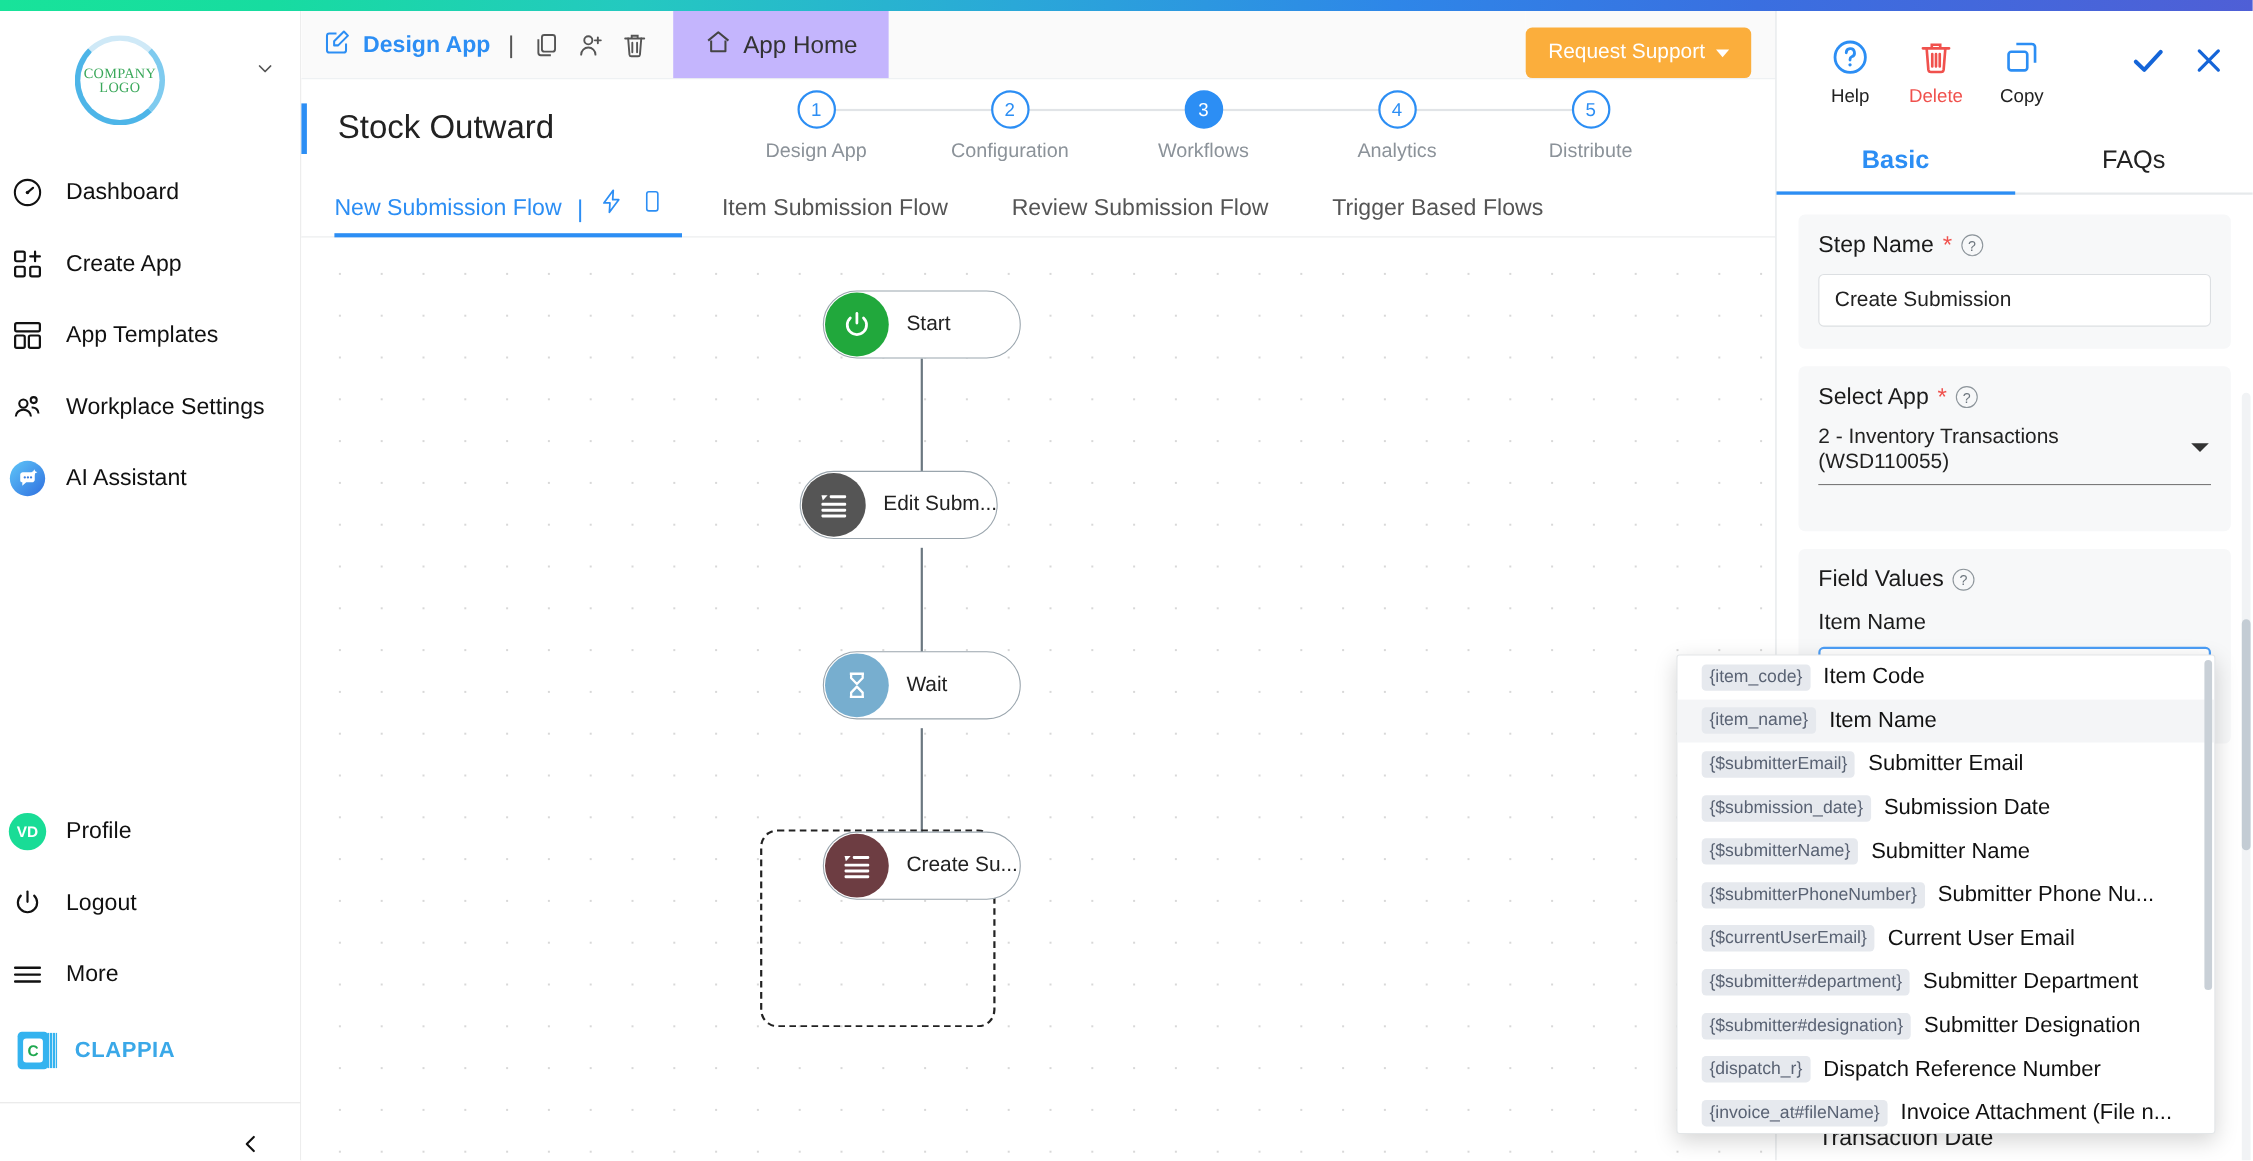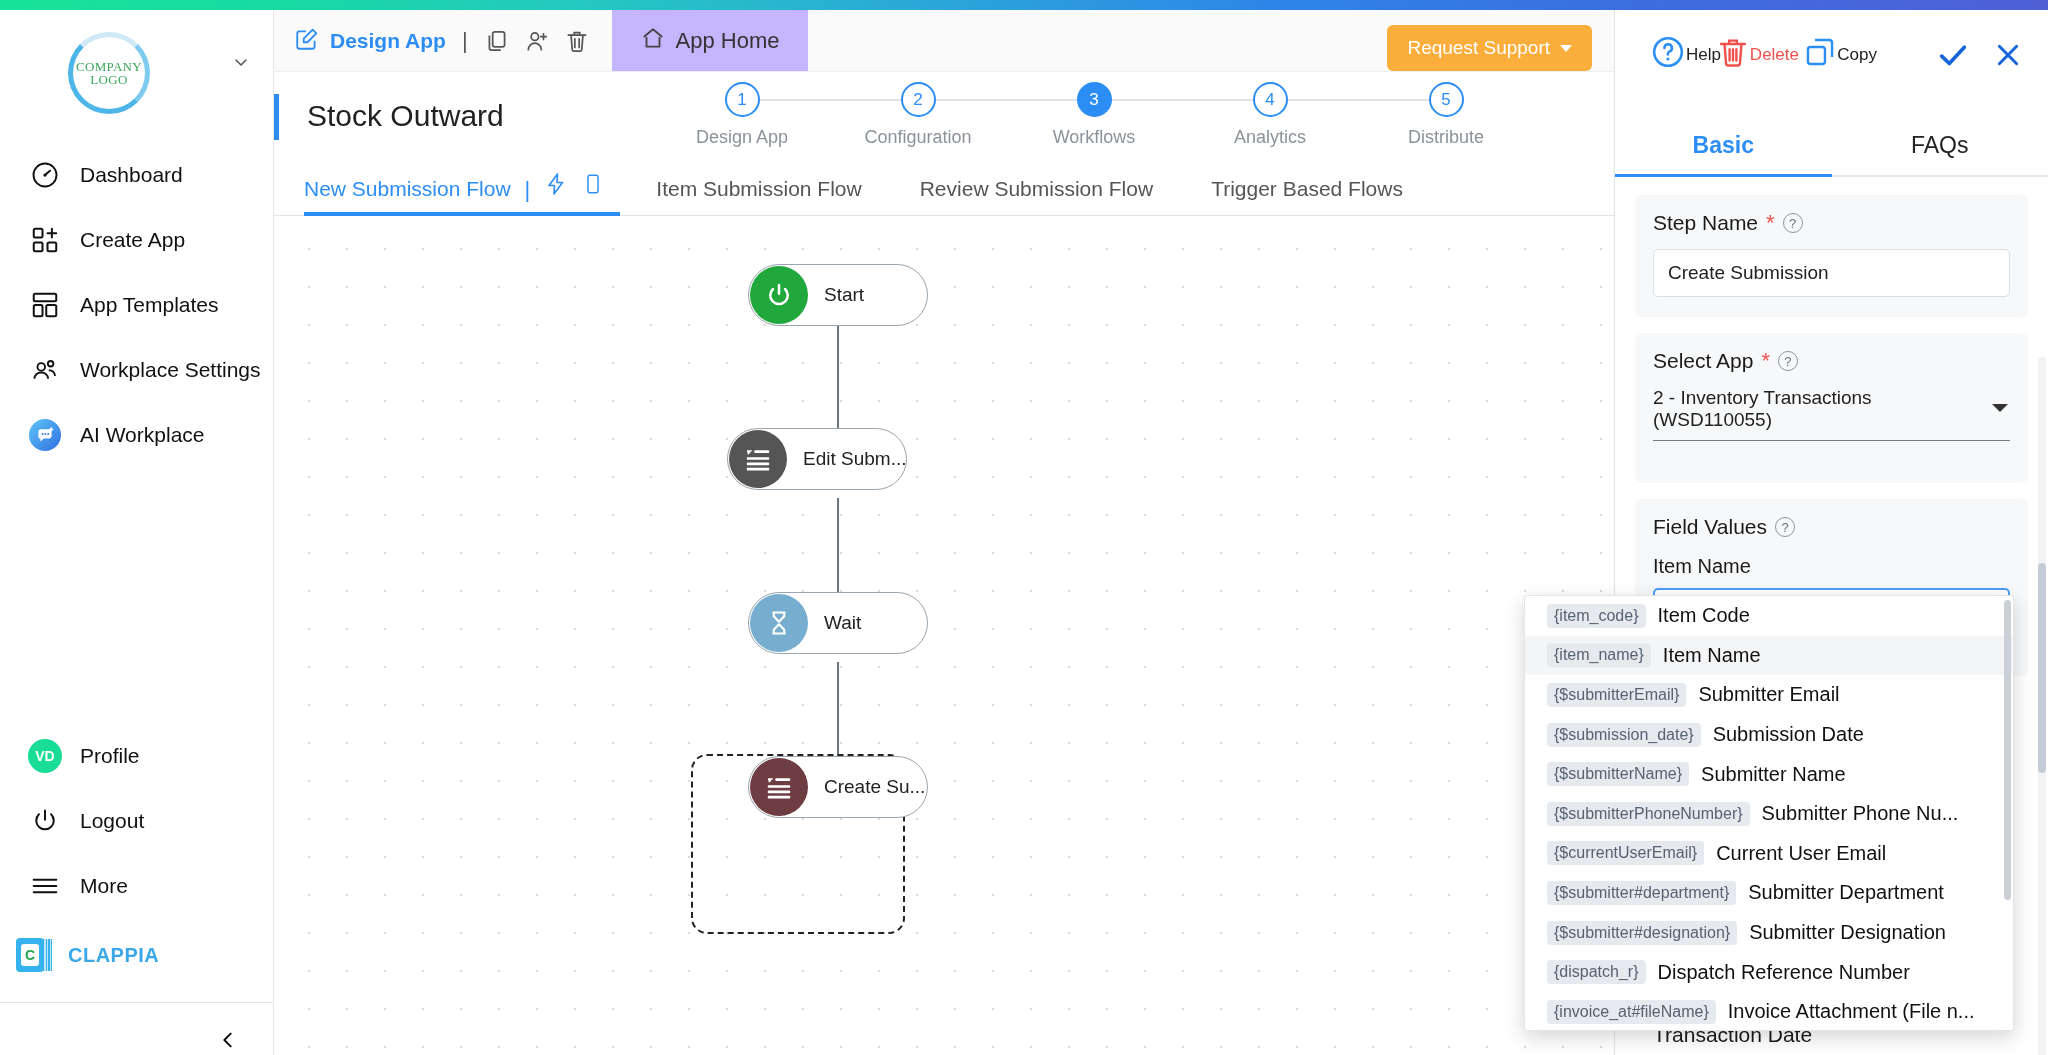--- a/index.html
+++ b/index.html
@@ -38,21 +38,21 @@
     color: #3aa85a; font-size: 13px; line-height: 13px; text-align: center; letter-spacing: .3px;
   }
   .logo-chevron {
     position: absolute; right: 24px; top: 44px; width: 16px; height: 16px;
     color: #666; font-size: 18px; line-height: 16px; cursor: pointer;
   }
 
   .nav { margin-top: 42px; }
   .nav-item {
     display: flex; align-items: center; gap: 18px;
-    height: 65px; padding-left: 28px; cursor: pointer;
+    height: 65px; padding-left: 8px; cursor: pointer;
     color: #111; font-size: 21px;
   }
   .nav-ico { width: 34px; height: 34px; display:flex; align-items:center; justify-content:center; flex: 0 0 34px; }
   .nav-ico svg { display:block; }
 
   .nav-bottom { margin-top: auto; padding-bottom: 10px; }
   .avatar {
     width: 34px; height: 34px; border-radius: 50%;
     background: #19dc96; color: #fff; font-size: 14px; font-weight: 600;
     display: flex; align-items: center; justify-content: center;
@@ -172,21 +172,21 @@
   .selbox {
     position:absolute; border: 2.5px dashed #222; border-radius: 16px;
   }
 
   
   .rpanel {
     position:absolute; right: 0; top: 10px; width: 434px; height: 1045px;
     background:#fff; border-left:1px solid #e0e3e6; display:flex; flex-direction:column;
   }
   .rp-actions { height: 108px; display:flex; align-items:flex-start; padding: 22px 24px 0 28px; position:relative;}
-  .rp-act { width: 78px; display:flex; flex-direction:row; align-items:center; cursor:pointer;justify-content:flex-end; }
+  .rp-act { width: 78px; display:flex; flex-direction:column; align-items:center; cursor:pointer; }
   .rp-act .ico { height:40px; display:flex; align-items:center; justify-content:center; }
   .rp-act .cap { margin-top: 6px; font-size: 17px; color:#222; }
   .rp-act.del .cap { color:#f0514d; }
   .rp-right-icons { margin-left:auto; display:flex; align-items:center; gap: 22px; padding-top: 6px; }
   .rp-tabs { display:flex; border-bottom: 2px solid #e6e9eb; }
   .rp-tab {
     flex:1; text-align:center; padding: 14px 0 16px; font-size: 23px; color:#222; cursor:pointer; position:relative;
   }
   .rp-tab.active { color:#2c8ef4; font-weight:700; }
   .rp-tab.active::after { content:""; position:absolute; left:0; bottom:-2px; width:100%; height:3px; background:#2c8ef4; }
@@ -314,21 +314,21 @@
                 </linearGradient>
               </defs>
             <circle cx="18" cy="18" r="17" fill="url(#aig)"></circle>
             <path d="M11 14.5c0-1.4 1.2-2.5 2.6-2.5h8.8c1.4 0 2.6 1.1 2.6 2.5v4.6c0 1.4-1.2 2.5-2.6 2.5h-5.6L13 25v-3.4h-.4c-.9 0-1.6-.7-1.6-1.6z" fill="#fff"></path>
             <circle cx="15.4" cy="17" r="1.1" fill="#3d7fe0"></circle>
               <circle cx="18.4" cy="17" r="1.1" fill="#3d7fe0"></circle>
               <circle cx="21.4" cy="17" r="1.1" fill="#3d7fe0"></circle>
             <path d="M24.5 9l.9 2.1 2.1.9-2.1.9-.9 2.1-.9-2.1-2.1-.9 2.1-.9z" fill="#fff"></path>
           </svg>
         </span>
-        <span>AI Workplace</span>
+        <span>AI Assistant</span>
       </div>
 
       <div class="nav-bottom" style="margin-top:256px;">
         <div class="nav-item">
           <span class="nav-ico">
             <span class="avatar">VD</span>
           </span>
           <span>Profile</span>
         </div>
         <div class="nav-item">

